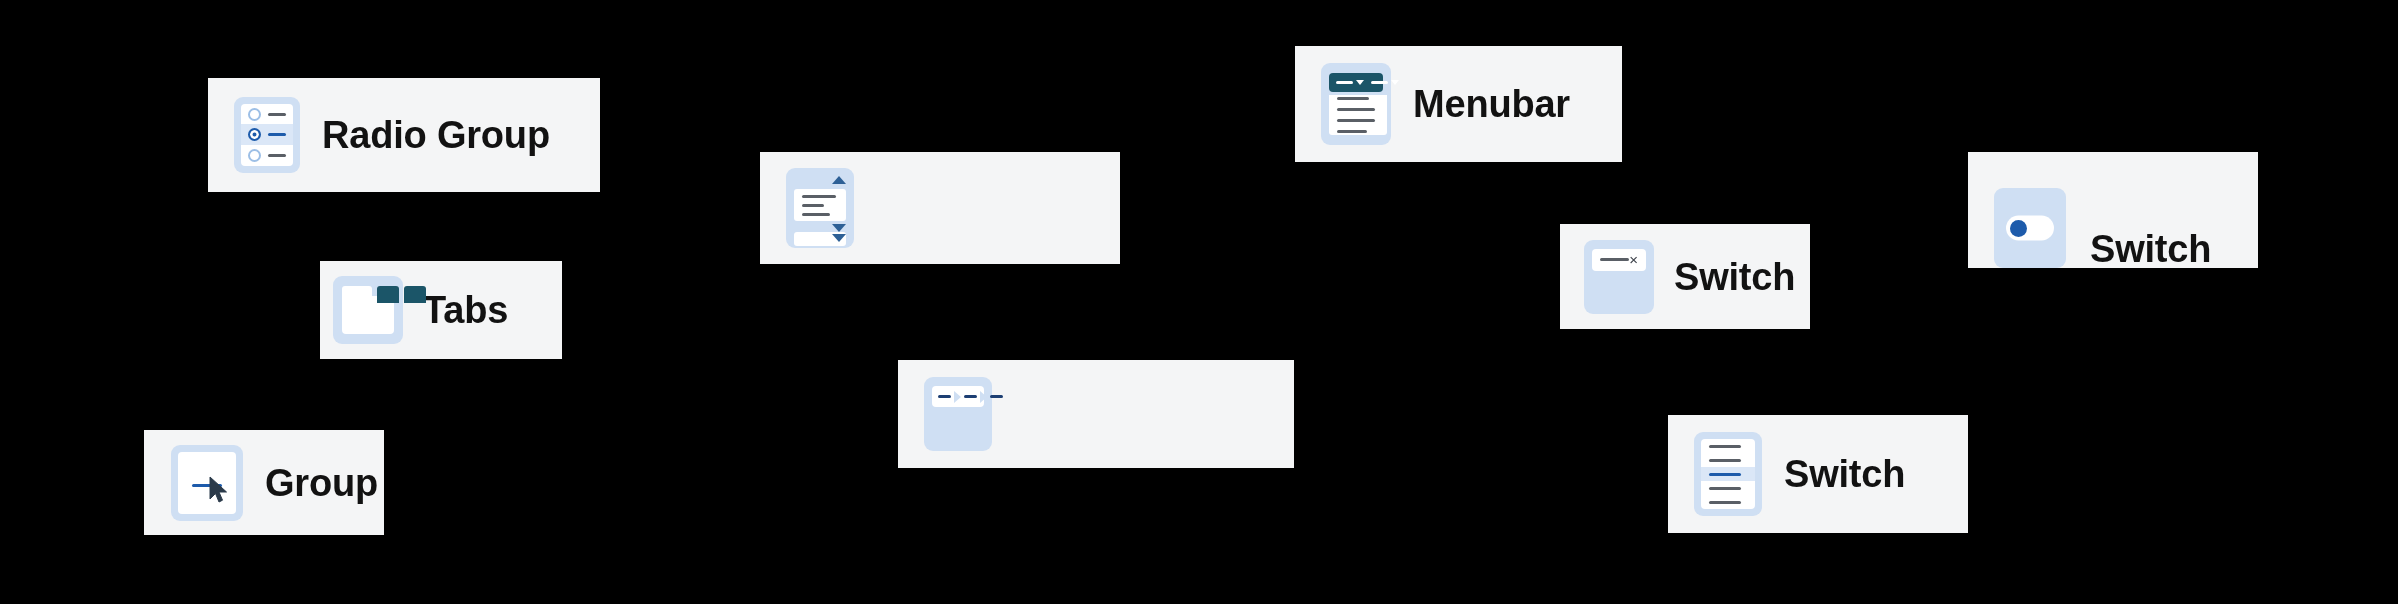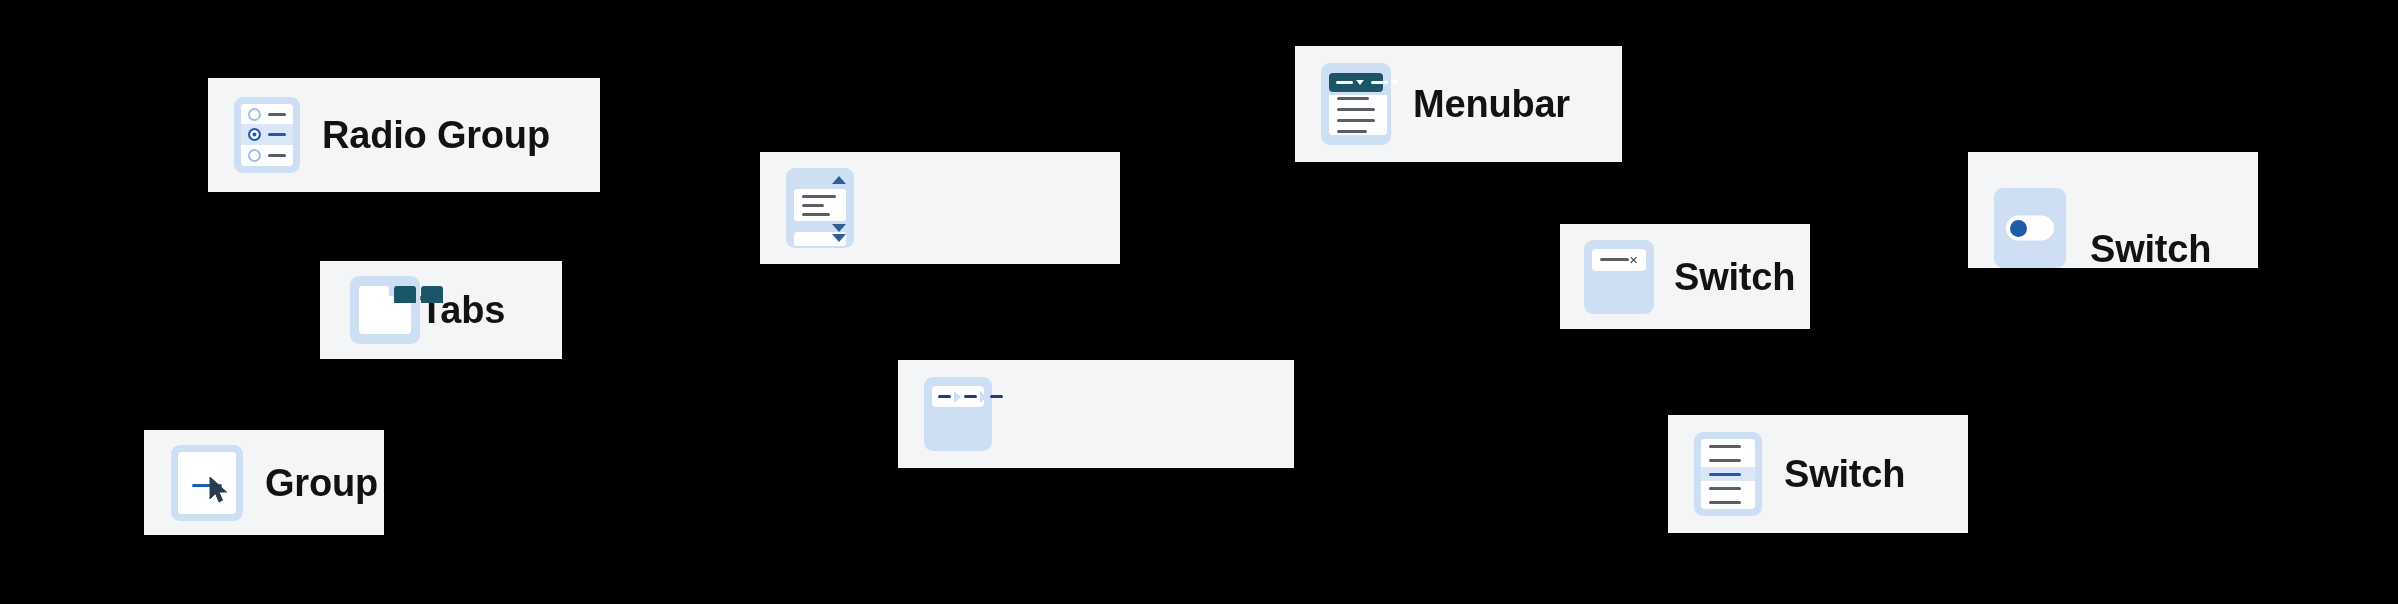--- a/index.html
+++ b/index.html
@@ -311,21 +311,21 @@
       </div>
       <div class="rg-row">
         <span class="rg-dot"></span>
         <span class="rg-line"></span>
       </div>
     </div>
   </div>
   <div class="card-label">Radio Group</div>
 </div>
 
-<div class="card" style="left:320px; top:261px; width:242px; height:98px; padding-left:30px; ">
+<div class="card" style="left:320px; top:261px; width:242px; height:98px; padding-left:13px; gap:20px;">
   <div class="icon-tile tile-plain" style="width:70px; height:68px;">
     <div class="tabs-body"></div>
     <div class="tabs-strip">
       <span class="tab-active"></span>
       <span class="tab-idle"></span>
       <span class="tab-idle"></span>
     </div>
   </div>
   <div class="card-label">Tabs</div>
 </div>

